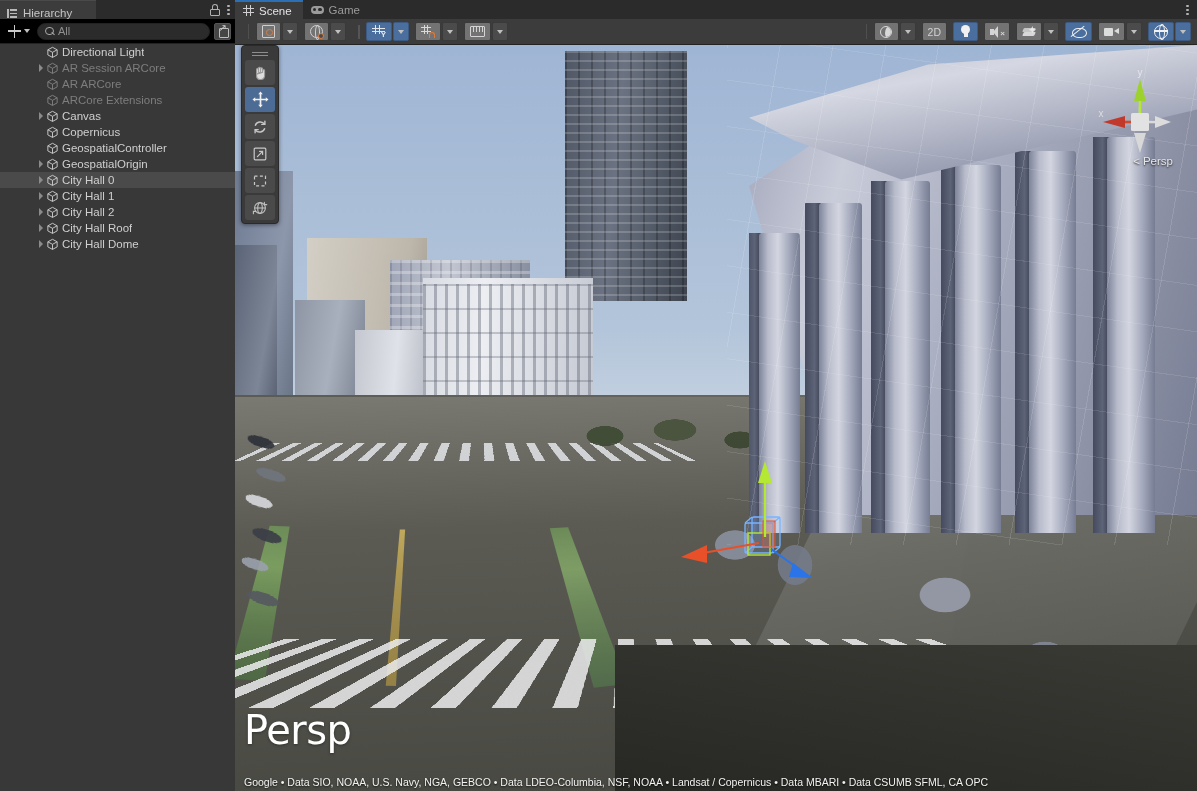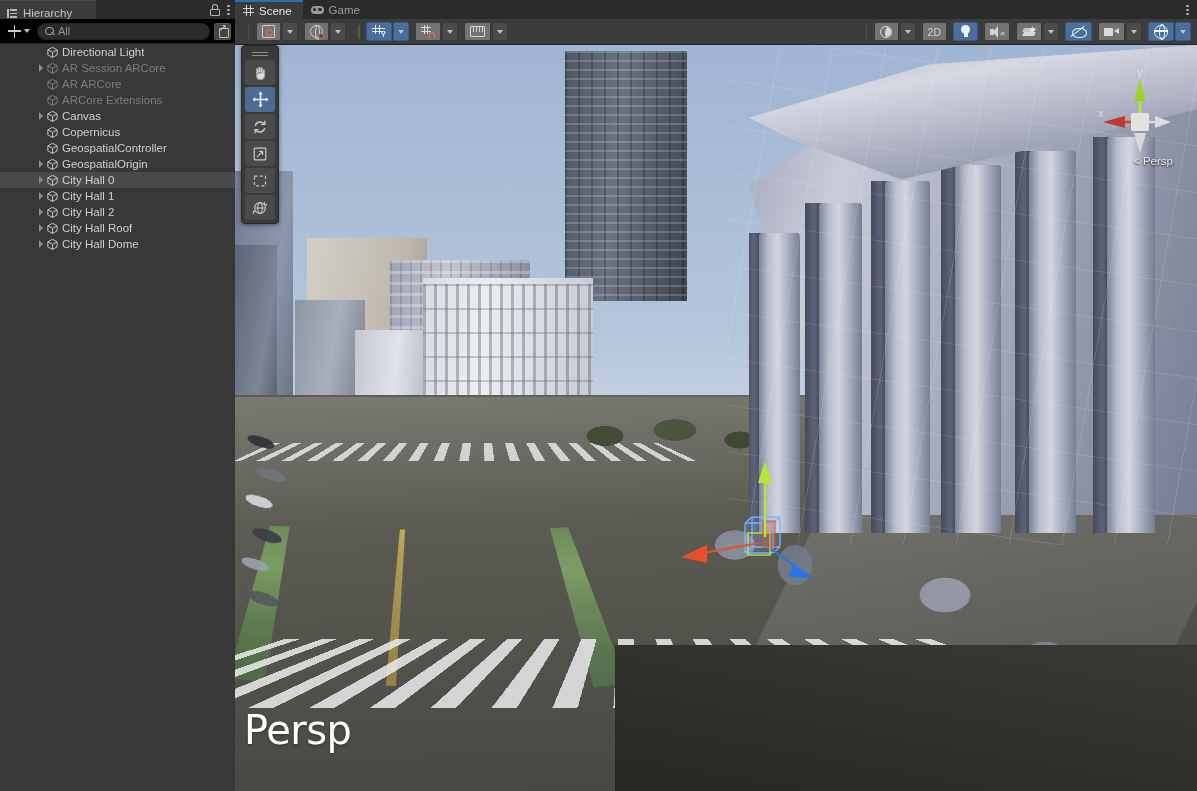--- a/index.html
+++ b/index.html
@@ -969,15 +969,16 @@
 
           <line x1="104" y1="98" x2="48" y2="108" stroke="#e8502a" stroke-width="2"></line>
           <polygon points="26,112 52,100 52,118" fill="#e8502a"></polygon>
 
           <line x1="116" y1="104" x2="144" y2="124" stroke="#2a74e8" stroke-width="2"></line>
           <polygon points="158,133 138,118 134,132" fill="#2a74e8"></polygon>
         </svg>
       </div>
 
       <div class="google-logo">Persp</div>
+      <div class="attribution">Google • Data SIO, NOAA, U.S. Navy, NGA, GEBCO • Data LDEO-Columbia, NSF, NOAA • Landsat / Copernicus • Data MBARI • Data CSUMB SFML, CA OPC</div>
     </div>
   </div>
 </div>
 
 </body></html>

